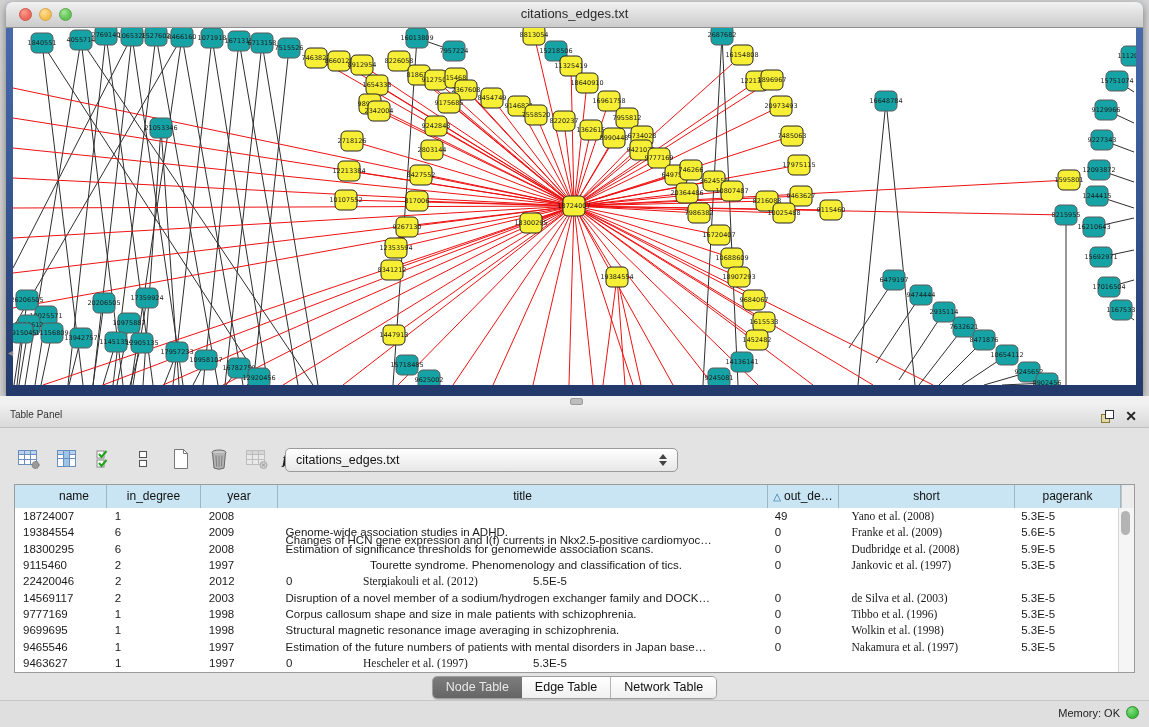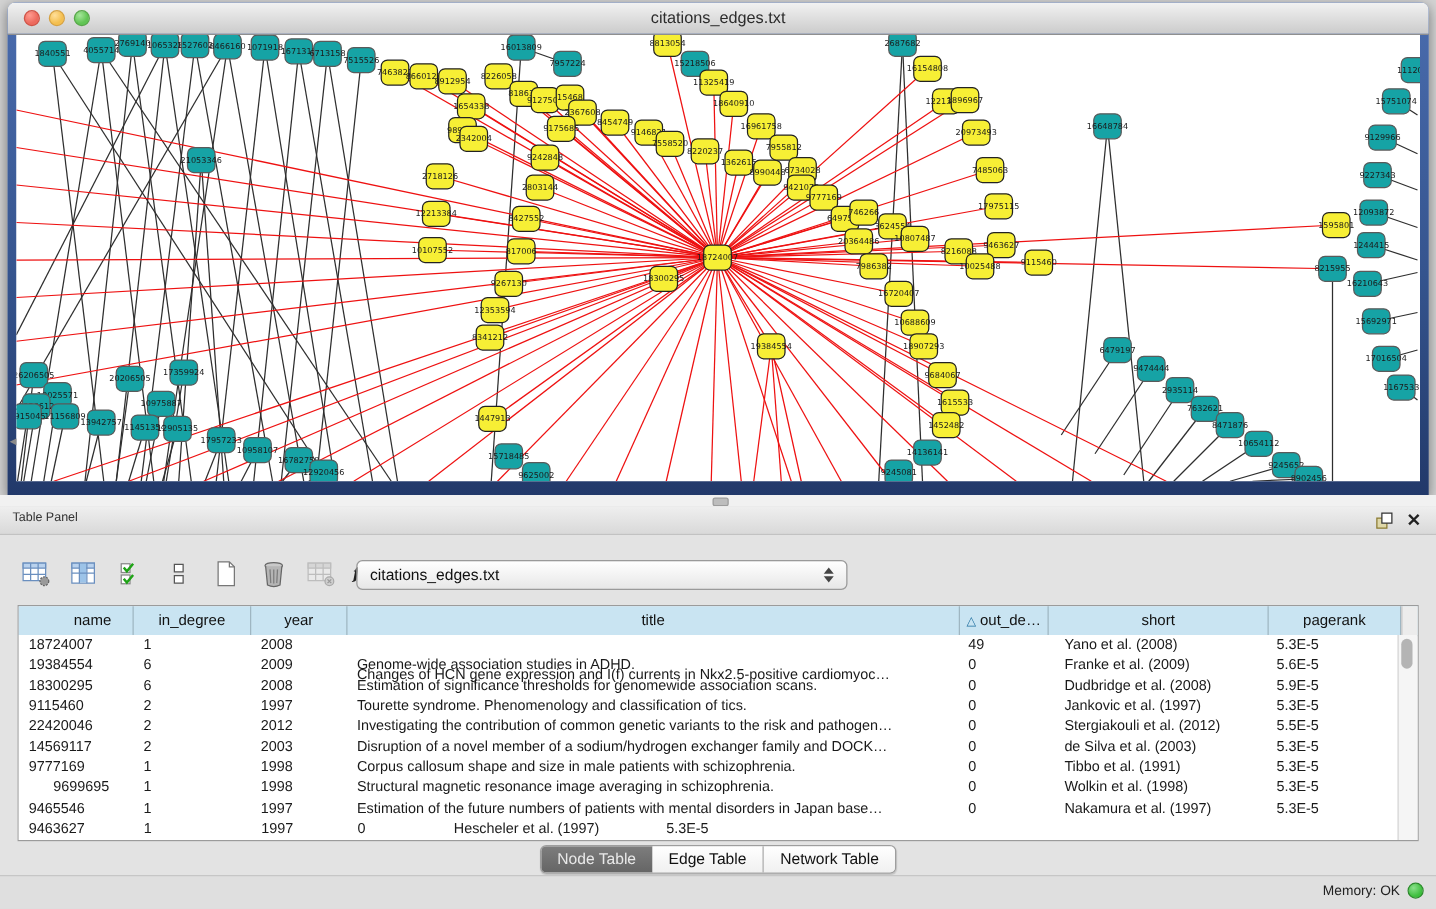--- a/index.html
+++ b/index.html
@@ -86,21 +86,21 @@
     overflow:hidden;white-space:nowrap;
   }
   .hcell .sort{color:#1F6F9F;font-size:10px;margin-right:3px;}
   #head-spacer{flex:1;background:#ECECEC;border-left:1px solid #c5c5c5;}
   #tbl-body{position:absolute;left:0;top:23px;right:15px;bottom:0;overflow:hidden;background:#fff;}
   .trow{display:flex;height:16.3px;align-items:center;}
   .tcell{
     box-sizing:border-box;padding-left:8px;font-size:11.5px;color:#1a1a1a;
     overflow:hidden;white-space:nowrap;text-overflow:clip;
   }
-  .tcell.short{padding-left:14px;}
+  .tcell.short{padding-left:14px;font-family:Liberation Serif, serif;}
   #vscroll{
     position:absolute;right:0;top:23px;width:15px;bottom:0;
     background:#F5F5F5;border-left:1px solid #d5d5d5;
   }
   #vthumb{position:absolute;left:2px;top:3px;width:9px;height:24px;border-radius:5px;background:#b4b4b4;}
   
   #tabbar{position:absolute;left:0;right:0;top:271px;height:22px;display:flex;justify-content:center;}
   #segmented{
     display:flex;height:21px;border:1px solid #9e9e9e;border-radius:5px;overflow:hidden;
     box-shadow:0 1px 1px rgba(0,0,0,.15);
@@ -666,54 +666,53 @@
           <div class="tcell " style="width: 77px;">2008</div>
           <div class="tcell " style="width: 490px;">Estimation of significance thresholds for genomewide association scans.</div>
           <div class="tcell " style="width: 71px;">0</div>
           <div class="tcell short" style="width: 176px;">Dudbridge et al. (2008)</div>
           <div class="tcell " style="width: 106px;">5.9E-5</div>
         </div>
         <div class="trow">
           <div class="tcell " style="width: 92px;">9115460</div>
           <div class="tcell " style="width: 94px;">2</div>
           <div class="tcell " style="width: 77px;">1997</div>
-          <div class="tcell " style="width: 490px;">Tourette syndrome. Phenomenology and classification of tics.</div>
+          <div class="tcell " style="width: 490px; text-align: center;">Tourette syndrome. Phenomenology and classification of tics.</div>
           <div class="tcell " style="width: 71px;">0</div>
           <div class="tcell short" style="width: 176px;">Jankovic et al. (1997)</div>
           <div class="tcell " style="width: 106px;">5.3E-5</div>
         </div>
         <div class="trow">
           <div class="tcell " style="width: 92px;">22420046</div>
           <div class="tcell " style="width: 94px;">2</div>
           <div class="tcell " style="width: 77px;">2012</div>
-          <div class="tcell " style="width: 490px;">Investigating the contribution of common genetic variants to the risk and pathogen…</div>
           <div class="tcell " style="width: 71px;">0</div>
           <div class="tcell short" style="width: 176px;">Stergiakouli et al. (2012)</div>
           <div class="tcell " style="width: 106px;">5.5E-5</div>
         </div>
         <div class="trow">
           <div class="tcell " style="width: 92px;">14569117</div>
           <div class="tcell " style="width: 94px;">2</div>
           <div class="tcell " style="width: 77px;">2003</div>
           <div class="tcell " style="width: 490px;">Disruption of a novel member of a sodium/hydrogen exchanger family and DOCK…</div>
           <div class="tcell " style="width: 71px;">0</div>
           <div class="tcell short" style="width: 176px;">de Silva et al. (2003)</div>
           <div class="tcell " style="width: 106px;">5.3E-5</div>
         </div>
         <div class="trow">
           <div class="tcell " style="width: 92px;">9777169</div>
           <div class="tcell " style="width: 94px;">1</div>
           <div class="tcell " style="width: 77px;">1998</div>
           <div class="tcell " style="width: 490px;">Corpus callosum shape and size in male patients with schizophrenia.</div>
           <div class="tcell " style="width: 71px;">0</div>
-          <div class="tcell short" style="width: 176px;">Tibbo et al. (1991)</div>
+          <div class="tcell short" style="width: 176px;">Tibbo et al. (1996)</div>
           <div class="tcell " style="width: 106px;">5.3E-5</div>
         </div>
         <div class="trow">
-          <div class="tcell " style="width: 92px; text-align: center;">9699695</div>
+          <div class="tcell " style="width: 92px;">9699695</div>
           <div class="tcell " style="width: 94px;">1</div>
           <div class="tcell " style="width: 77px;">1998</div>
           <div class="tcell " style="width: 490px;">Structural magnetic resonance image averaging in schizophrenia.</div>
           <div class="tcell " style="width: 71px;">0</div>
           <div class="tcell short" style="width: 176px;">Wolkin et al. (1998)</div>
           <div class="tcell " style="width: 106px;">5.3E-5</div>
         </div>
         <div class="trow">
           <div class="tcell " style="width: 92px;">9465546</div>
           <div class="tcell " style="width: 94px;">1</div>

